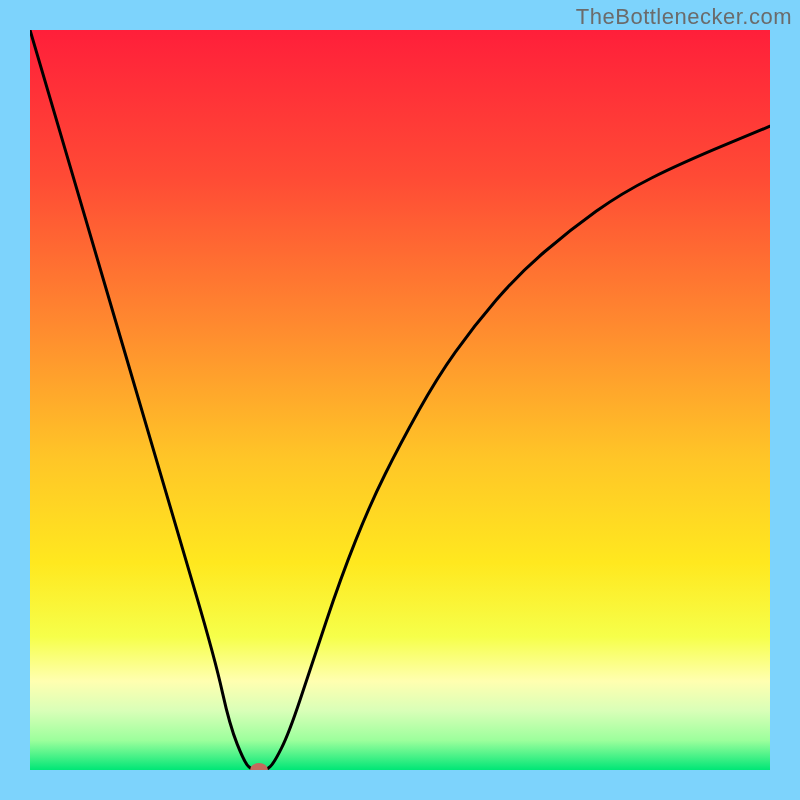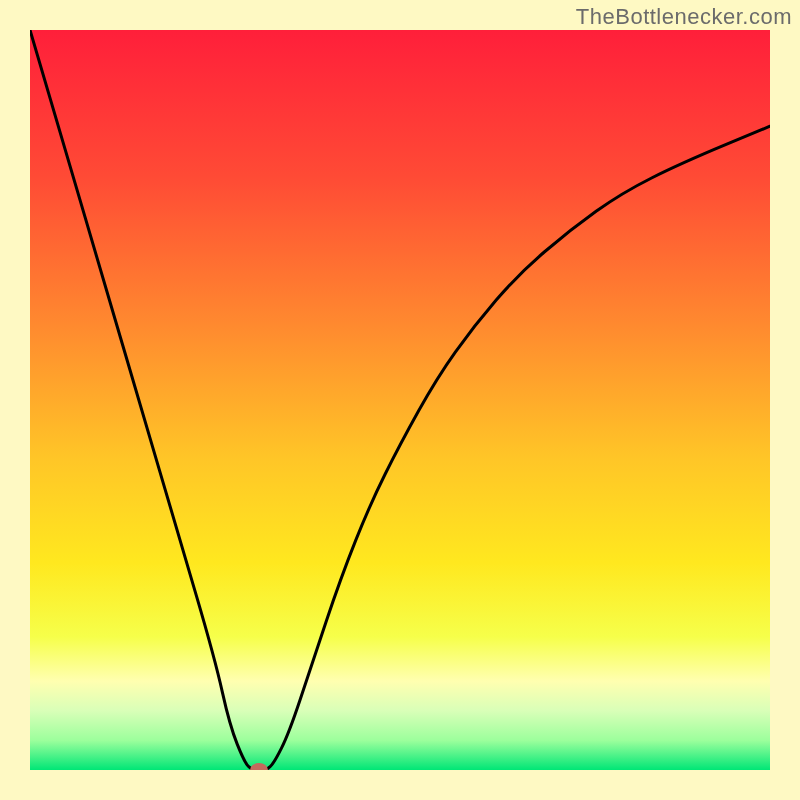--- a/index.html
+++ b/index.html
@@ -9,21 +9,21 @@
     height: 800px;
     background: #000;
     overflow: hidden;
   }
   .frame {
     position: absolute;
     left: 0;
     top: 0;
     width: 800px;
     height: 800px;
-    background: #fef9c3;
+    background: #7dd3fc;
   }
   .plot-area {
     position: absolute;
     left: 30px;
     top: 30px;
     width: 740px;
     height: 740px;
     overflow: hidden;
   }
   .gradient {

